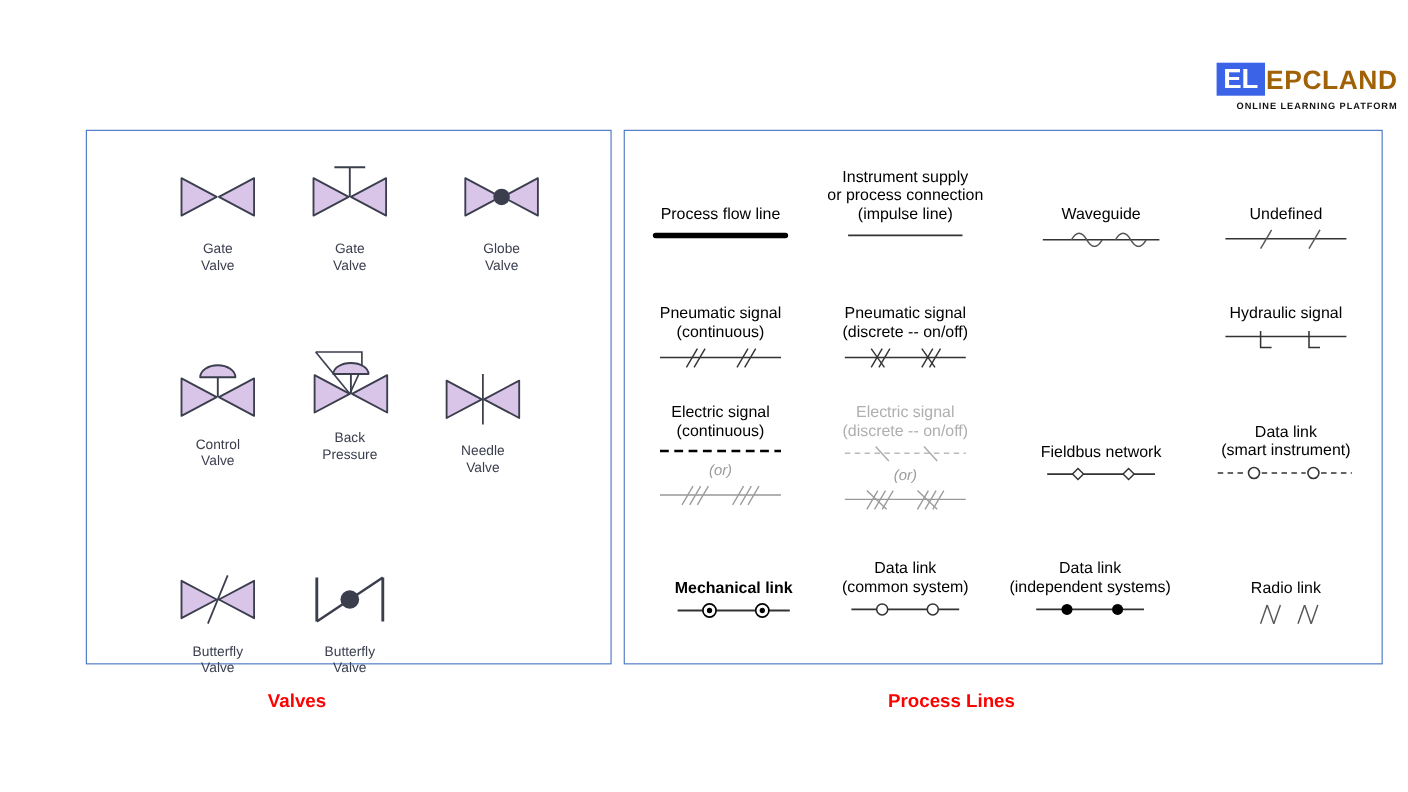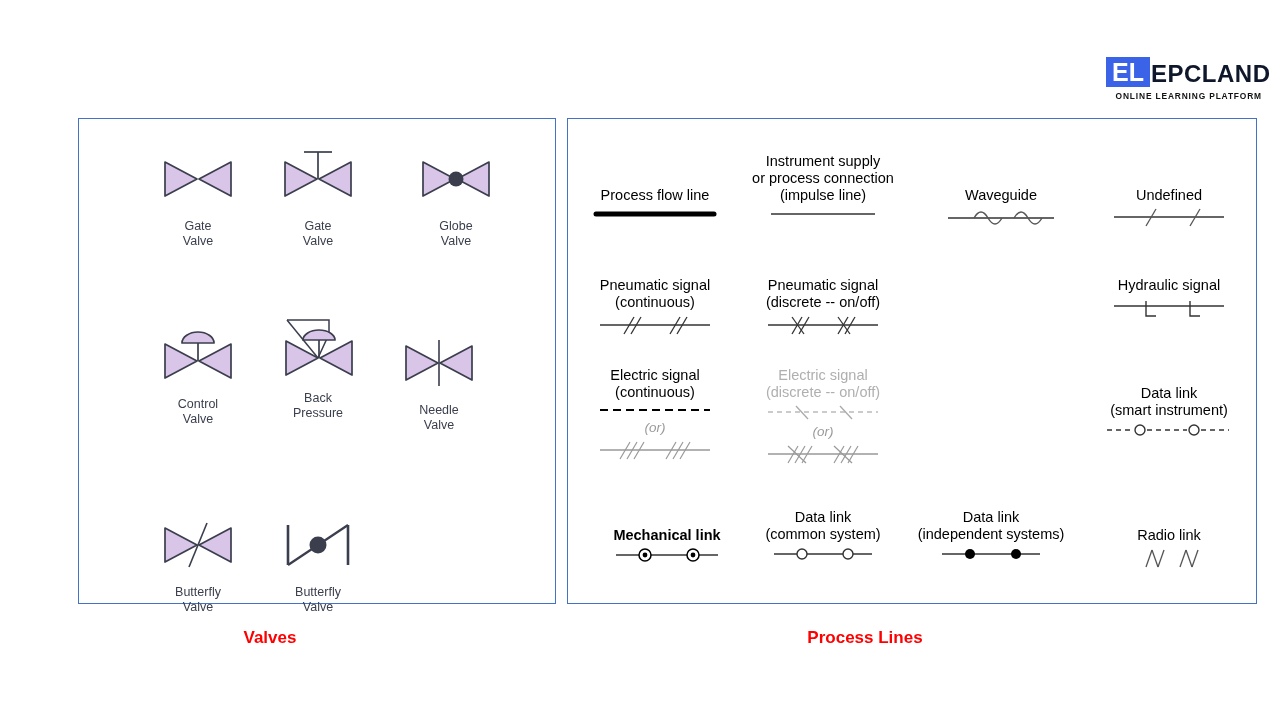--- a/index.html
+++ b/index.html
@@ -5,30 +5,30 @@
   html,body{margin:0;padding:0;}
   body{
     width:1280px;height:720px;
     background:#ffffff;
     font-family:"Liberation Sans", sans-serif;
     overflow:hidden;
     position:relative;
   }
 
   
-  #logo{position:absolute;left:1106px;top:57px;display:flex;flex-direction:column;align-items:center;}
+  #logo{position:absolute;left:1106px;top:57px;display:flex;flex-direction:column;align-items:flex-end;}
   #logo-row{display:flex;align-items:flex-end;}
   .logo-badge{
     background:#3B63E8;width:44px;height:30px;
     display:flex;align-items:center;justify-content:center;
     font-weight:bold;font-size:25px;color:#ffffff;letter-spacing:0px;
     font-family:"Liberation Sans", sans-serif;line-height:1;
   }
   .logo-word{
-    font-weight:bold;font-size:24px;color:#0f172a;letter-spacing:0.5px;
+    font-weight:bold;font-size:24px;color:#a16207;letter-spacing:0.5px;
     line-height:1;margin-left:1px;margin-bottom:1px;
   }
   .logo-sub{
     font-weight:bold;font-size:8.4px;color:#111111;letter-spacing:0.85px;
     margin-top:4px;margin-left:1px;
   }
 
   
   .panel{position:absolute;border:1.4px solid #4472C4;background:#ffffff;box-sizing:border-box;}
   #valves-panel{left:78px;top:118px;width:478px;height:486px;}
@@ -295,20 +295,30 @@
         <line x1="44" y1="20" x2="54" y2="3" stroke="#999" stroke-width="1.2"></line>
         <line x1="30" y1="3" x2="48" y2="20" stroke="#999" stroke-width="1.2"></line>
         <line x1="76" y1="20" x2="86" y2="3" stroke="#999" stroke-width="1.2"></line>
         <line x1="83" y1="20" x2="93" y2="3" stroke="#999" stroke-width="1.2"></line>
         <line x1="90" y1="20" x2="100" y2="3" stroke="#999" stroke-width="1.2"></line>
         <line x1="76" y1="3" x2="94" y2="20" stroke="#999" stroke-width="1.2"></line>
       </svg>
     </div>
   </div>
 
+  <div class="line-cell" style="left:350px;top:284px;">
+    <div class="line-label">Fieldbus network</div>
+    <div class="line-sym">
+      <svg width="130" height="16" viewBox="0 0 130 16">
+        <line x1="16" y1="8" x2="114" y2="8" stroke="#333" stroke-width="1.6"></line>
+        <polygon points="44,3 49,8 44,13 39,8" fill="#fff" stroke="#333" stroke-width="1.3"></polygon>
+        <polygon points="90,3 95,8 90,13 85,8" fill="#fff" stroke="#333" stroke-width="1.3"></polygon>
+      </svg>
+    </div>
+  </div>
 
   <div class="line-cell" style="left:518px;top:266px;">
     <div class="line-label">Data link
 (smart instrument)</div>
     <div class="line-sym">
       <svg width="140" height="16" viewBox="0 0 140 16">
         <line x1="8" y1="8" x2="34" y2="8" stroke="#333" stroke-width="1.5" stroke-dasharray="5 4"></line>
         <line x1="48" y1="8" x2="88" y2="8" stroke="#333" stroke-width="1.5" stroke-dasharray="5 4"></line>
         <line x1="102" y1="8" x2="130" y2="8" stroke="#333" stroke-width="1.5" stroke-dasharray="5 4"></line>
         <circle cx="41" cy="8" r="5" fill="#fff" stroke="#333" stroke-width="1.4"></circle>

